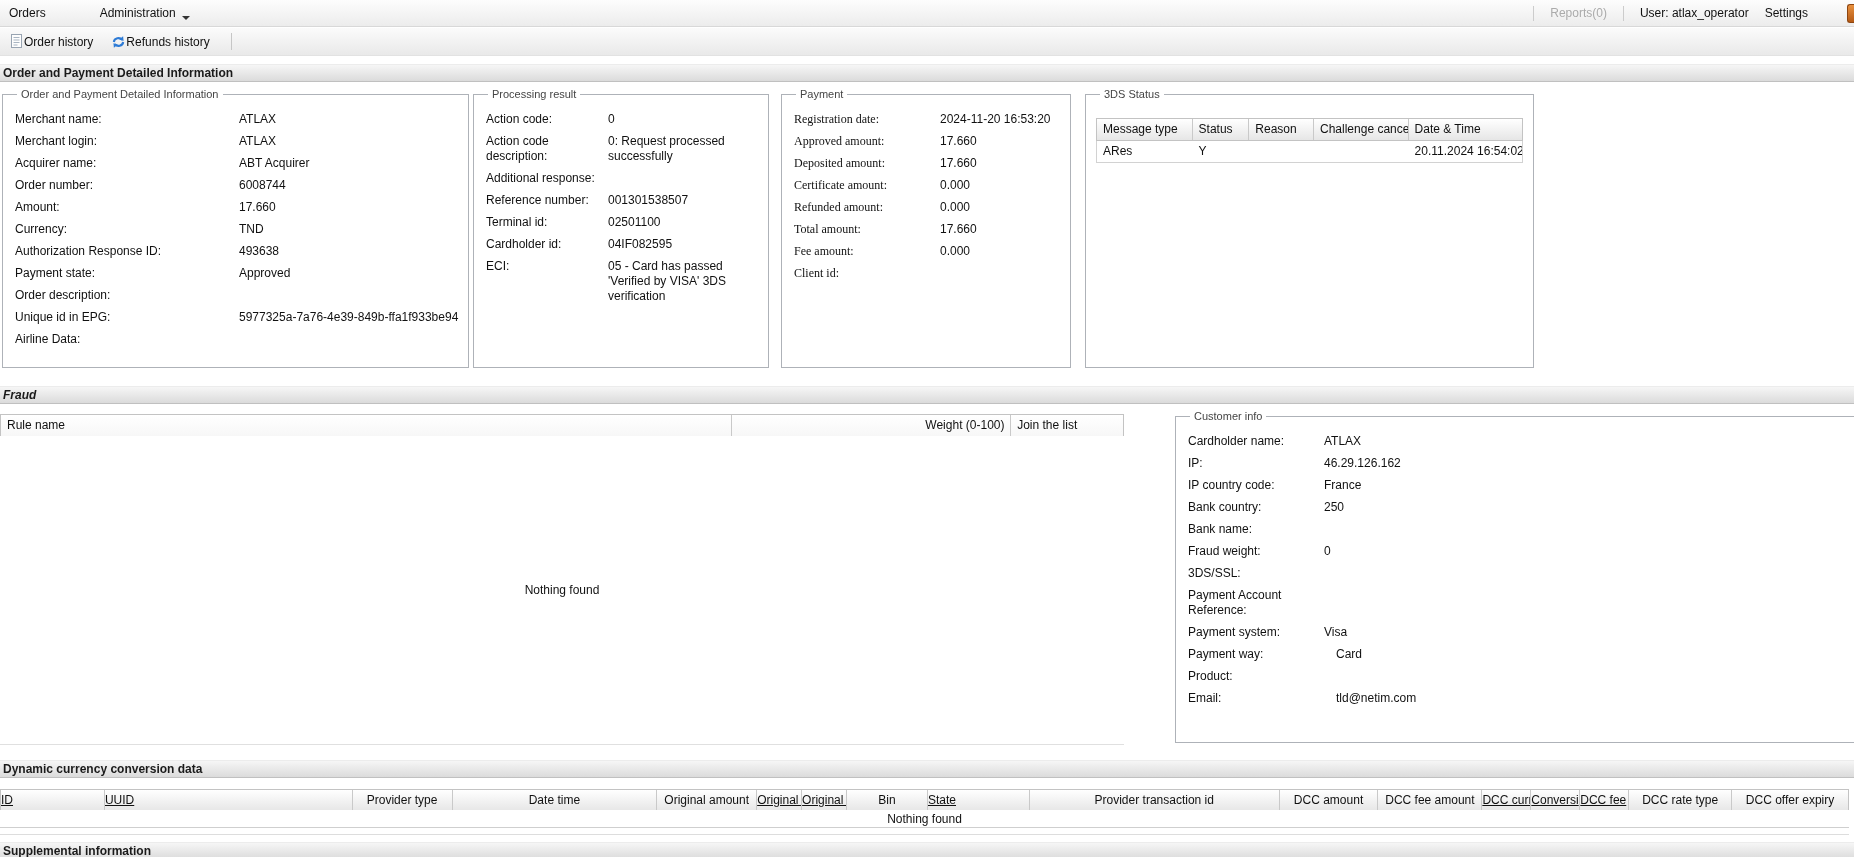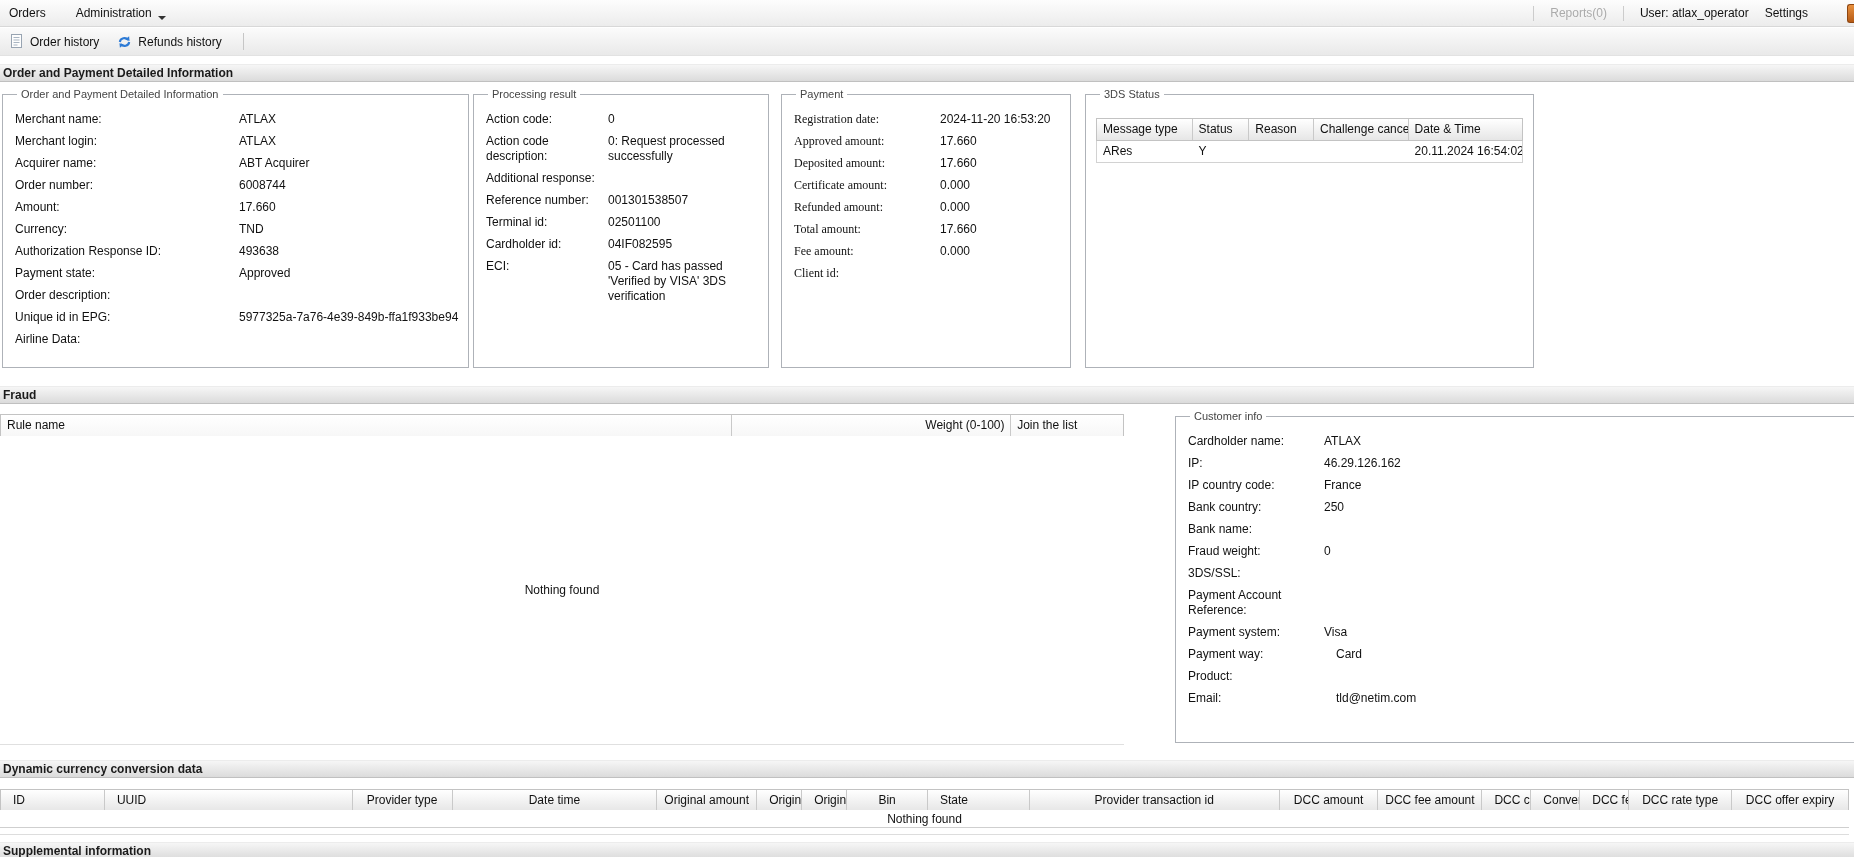--- a/index.html
+++ b/index.html
@@ -10,21 +10,21 @@
     font-family:"Liberation Sans", sans-serif; font-size:12px;
   }
 
   
   .menubar {
     position:absolute; left:0; top:0; width:1854px; height:27px;
     background:linear-gradient(#fdfdfd,#ececec);
     border-bottom:1px solid #d8d8d8;
     display:flex; align-items:center;
   }
-  .menu-item { padding:0 15px; cursor:default; display:flex; align-items:flex-end; gap:6px; }
+  .menu-item { padding:0 27px; cursor:default; display:flex; align-items:flex-end; gap:6px; }
   .menu-item:first-child { padding-left:9px; }
   .caret {
     width:0; height:0; border-left:4px solid transparent; border-right:4px solid transparent;
     border-top:4px solid #333; display:inline-block; margin-top:2px;
   }
   .menubar-right { margin-left:auto; display:flex; align-items:center; gap:16px; padding-right:14px;justify-content:space-between; }
   .mb-divider { width:1px; height:15px; background:#cccccc; }
   .reports-disabled { color:#ababab; }
   .corner-icon {
     position:absolute; right:0; top:4px; width:7px; height:19px;
@@ -32,33 +32,33 @@
     border:1px solid #8d4510; border-right:none; border-radius:3px 0 0 3px;
   }
 
   
   .toolbar {
     position:absolute; left:0; top:28px; width:1854px; height:28px;
     background:linear-gradient(#fbfbfb,#e9e9e9);
     border-bottom:1px solid #e2e2e2;
     display:flex; align-items:center; padding-left:4px;
   }
-  .tool-btn { display:flex; align-items:center; gap:6px; padding:3px 10px 3px 6px; border:1px solid transparent; border-radius:2px; cursor:default; }
+  .tool-btn { display:flex; align-items:center; padding:3px 10px 3px 6px; border:1px solid transparent; border-radius:2px; cursor:default; }
   .tool-divider { width:1px; height:17px; background:#c6c6c6; margin-left:10px; }
   .icon { display:inline-flex; align-items:center; }
 
   
   .section-bar {
     position:absolute; left:0; width:1854px; height:18px;
     background:linear-gradient(#f6f6f6,#dbdbdb);
     border-top:1px solid #ececec; border-bottom:1px solid #c0c0c0;
     font-weight:bold; line-height:16px; padding-left:3px; color:#1b1b1b;
   }
   #bar-order { top:64px; }
-  #bar-fraud { top:386px; }
+  #bar-fraud { top:386px;font-style:italic; }
   #bar-dcc   { top:760px; }
   #bar-supp  { top:842px; }
 
   
   fieldset {
     position:absolute; margin:0; padding:12px 10px 8px 10px;
     border:1px solid #aeb2b8; background:#fff;
   }
   legend { font-size:11px; color:#454545; padding:0 4px; margin-left:4px; }
   #fs-order      { left:2px;    top:88px;  width:460px; height:280px; }
@@ -99,21 +99,21 @@
   .fr-c0 { width:732px; } .fr-c1 { width:188px;margin-top:44px; } .fr-c2 { width:92px; } .fr-c3 { width:112px; }
   #fraud-body {
     position:absolute; left:0; top:436px; width:1124px; height:309px;
     background:#fff; border-bottom:1px solid #e0e0e0;
     display:flex; align-items:center; justify-content:center;
   }
 
   
   #dcc-head { position:absolute; left:0; top:789px; width:1849px; }
   #dcc-head .gt-cell { text-align:center; padding:3px 4px 4px 4px; }
-  #dcc-head .al-left { text-align:left; padding-left:12px; }
+  #dcc-head .al-left { text-align:left; padding-left:0;text-decoration:underline; }
   .dc-c0{width:104px}.dc-c1{width:248px}.dc-c2{width:100px}.dc-c3{width:205px}
   .dc-c4{width:100px}.dc-c5{width:45px}.dc-c6{width:45px}.dc-c7{width:81px}
   .dc-c8{width:102px}.dc-c9{width:250px}.dc-c10{width:99px}.dc-c11{width:104px}
   .dc-c12{width:49px}.dc-c13{width:49px}.dc-c14{width:49px}.dc-c15{width:103px}.dc-c16{width:116px}
   #dcc-empty {
     position:absolute; left:0; top:810px; width:1849px; height:18px;
     border-bottom:1px solid #cfcfcf; background:#fff;
     display:flex; align-items:center; justify-content:center; line-height:16px;
   }
   #dcc-bottom-line { position:absolute; left:0; top:834px; width:1849px; height:0; border-bottom:1px solid #dddddd; }

